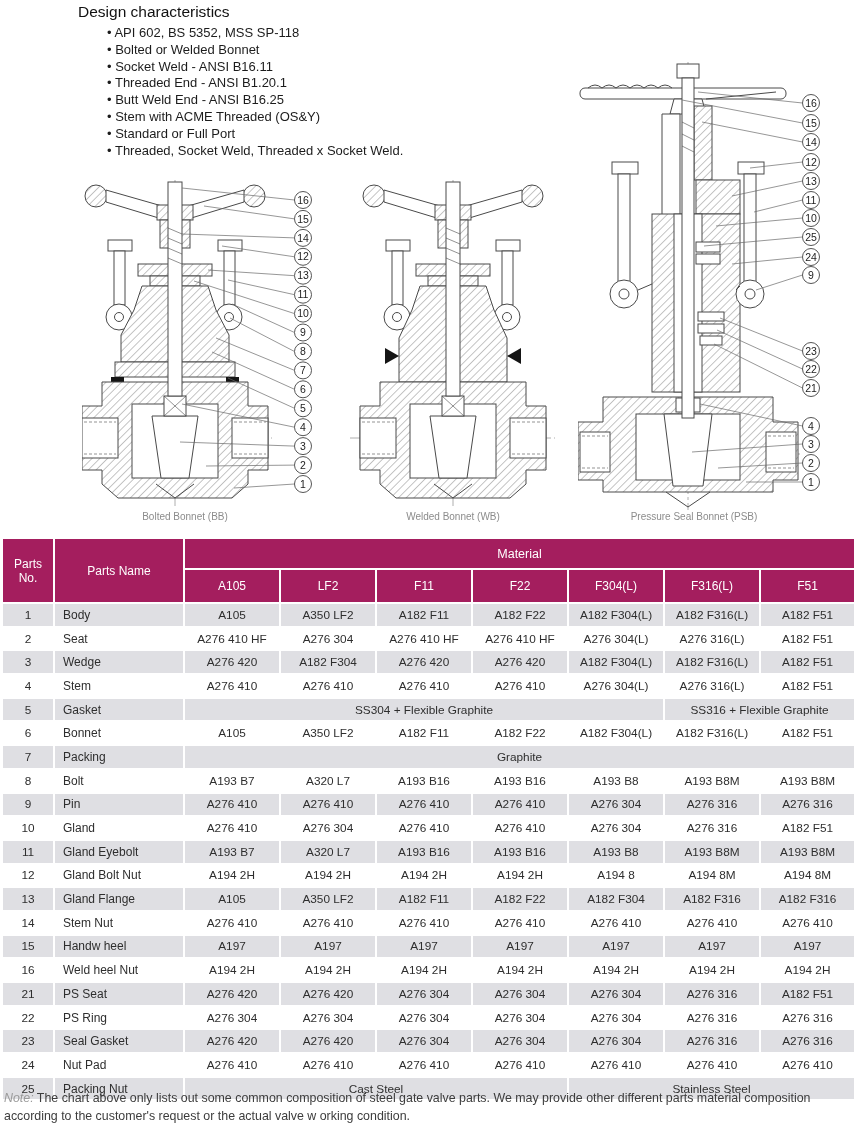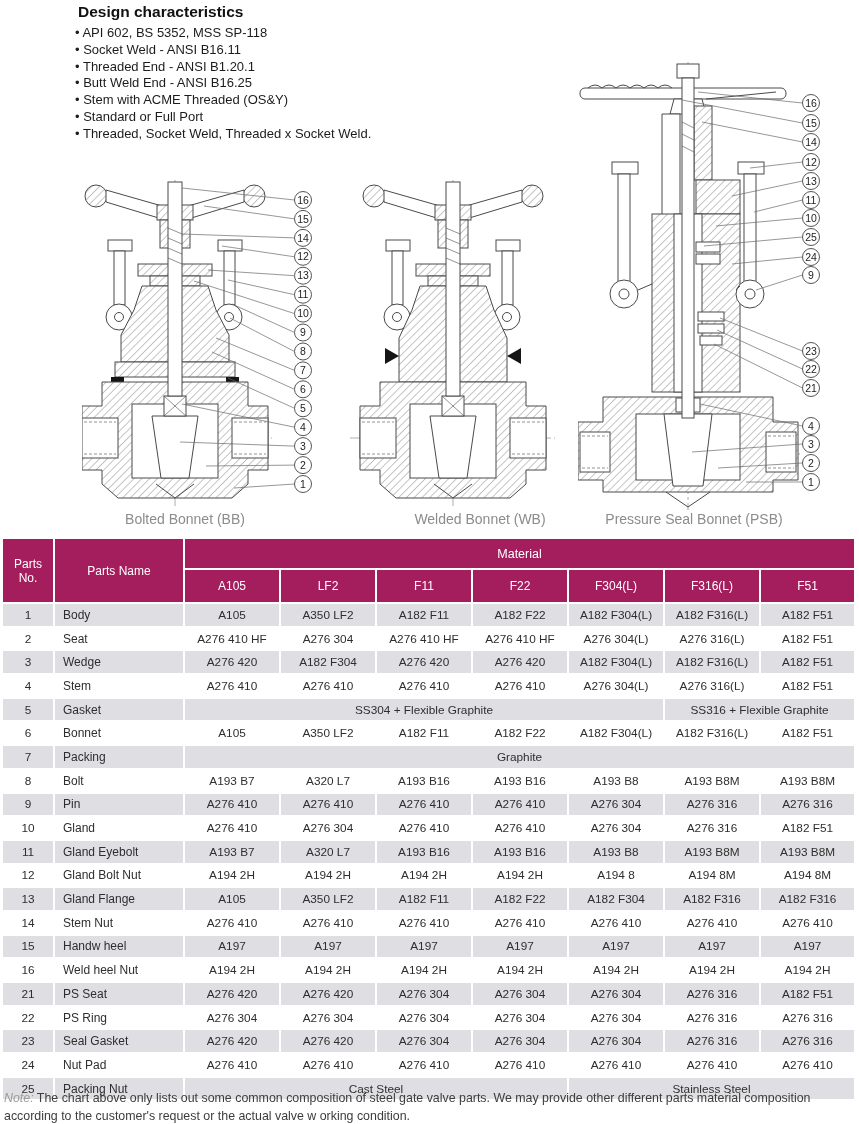--- a/index.html
+++ b/index.html
@@ -1,23 +1,23 @@
 <!DOCTYPE html>
 <html><head>
 <meta charset="utf-8">
 <style>
   html,body{margin:0;padding:0;background:#fff;}
   .page{position:relative;width:859px;height:1124px;background:#fff;overflow:hidden;
         font-family:"Liberation Sans", sans-serif;color:#1c1c1c;}
-  .page-title{position:absolute;left:78px;top:3px;font-size:15.5px;font-weight:bold;margin:0;color:#111;}
+  .page-title{position:absolute;left:78px;top:3px;font-size:15.5px;font-weight:normal;margin:0;color:#111;}
   .bullets{position:absolute;left:75px;top:25px;}
-  .bullet{font-size:13px;line-height:16.8px;color:#1c1c1c;white-space:nowrap;}
+  .bullet{font-size:13px;line-height:16.8px;color:#1c1c1c;white-space:nowrap;margin-left:32px;}
   .bullet::before{content:"• ";}
   .fig{position:absolute;}
-  .caption{position:absolute;transform:translateX(-50%);font-size:14px;color:#8c8c8c;white-space:nowrap;}
+  .caption{position:absolute;transform:translateX(-50%);font-size:10px;color:#8c8c8c;white-space:nowrap;}
   
   .draw *{stroke:#4a4a4a;stroke-width:1;fill:none;}
   .draw .hatched{fill:url(#hatch);}
   .draw .wh{fill:#fff;}
   .draw .blk{fill:#151515;stroke:none;}
   .draw .cl{stroke:#9a9a9a;stroke-width:0.8;stroke-dasharray:12 3 3 3;}
   .draw .thin{stroke-width:0.6;}
   svg text{font-family:"Liberation Sans",sans-serif;font-size:10.5px;fill:#222;stroke:none;}
   .co{fill:#fff;stroke:#555;stroke-width:1;}
   .ld{stroke:#6a6a6a;stroke-width:0.7;fill:none;}
@@ -37,20 +37,21 @@
   .note-label{color:#9b9b9b;font-style:italic;}
 </style>
 </head>
 <body>
 
 <div class="page">
 
   <h1 class="page-title">Design characteristics</h1>
   <div class="bullets" id="bullets">
       <div class="bullet">API 602, BS 5352, MSS SP-118</div>
+      <div class="bullet">Bolted or Welded Bonnet</div>
       <div class="bullet">Socket Weld - ANSI B16.11</div>
       <div class="bullet">Threaded End - ANSI B1.20.1</div>
       <div class="bullet">Butt Weld End - ANSI B16.25</div>
       <div class="bullet">Stem with ACME Threaded (OS&amp;Y)</div>
       <div class="bullet">Standard or Full Port</div>
       <div class="bullet">Threaded, Socket Weld, Threaded x Socket Weld.</div>
     </div>
 
   <svg width="0" height="0" style="position:absolute">
     <defs>
@@ -292,21 +293,21 @@
         <line x1="224.5" y1="401" x2="140" y2="406" class="ld"></line>
         <circle cx="233" cy="401" r="8.5" class="co"></circle>
         <text x="233" y="404.6" text-anchor="middle">2</text>
         <line x1="224.5" y1="420" x2="168" y2="420" class="ld"></line>
         <circle cx="233" cy="420" r="8.5" class="co"></circle>
         <text x="233" y="423.6" text-anchor="middle">1</text>
       </g>
   </svg>
 
   <div class="caption" style="left:185px;top:511px">Bolted Bonnet (BB)</div>
-  <div class="caption" style="left:480px;top:511px">Welded Bonnet (WB)</div>
+  <div class="caption" style="left:453px;top:511px">Welded Bonnet (WB)</div>
   <div class="caption" style="left:694px;top:511px">Pressure Seal Bonnet (PSB)</div>
 
   <table class="materials">
     <colgroup>
       <col style="width:50px">
         <col style="width:128px">
       <col style="width:94px">
         <col style="width:94px">
         <col style="width:94px">
         <col style="width:94px">

